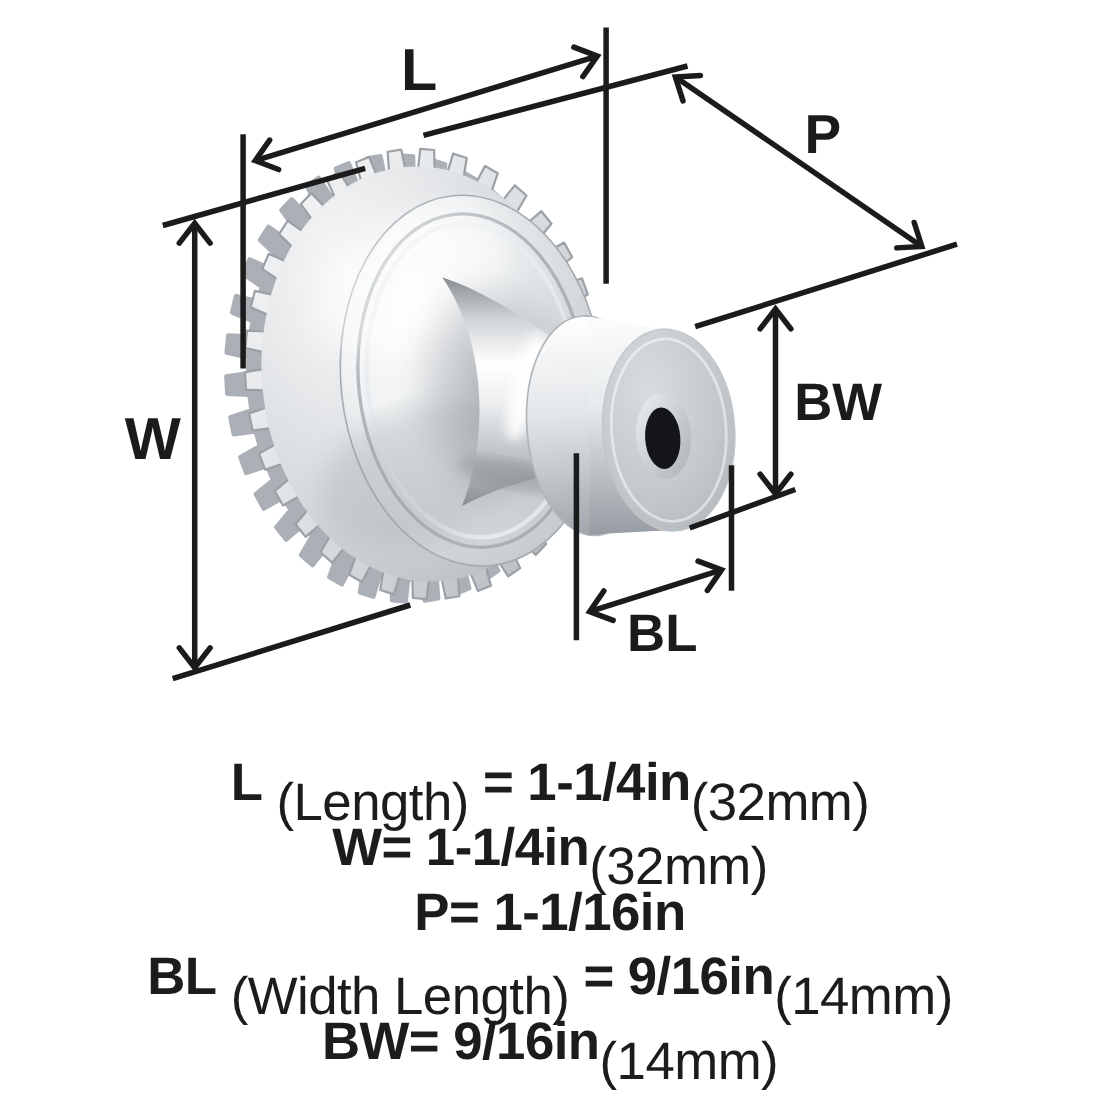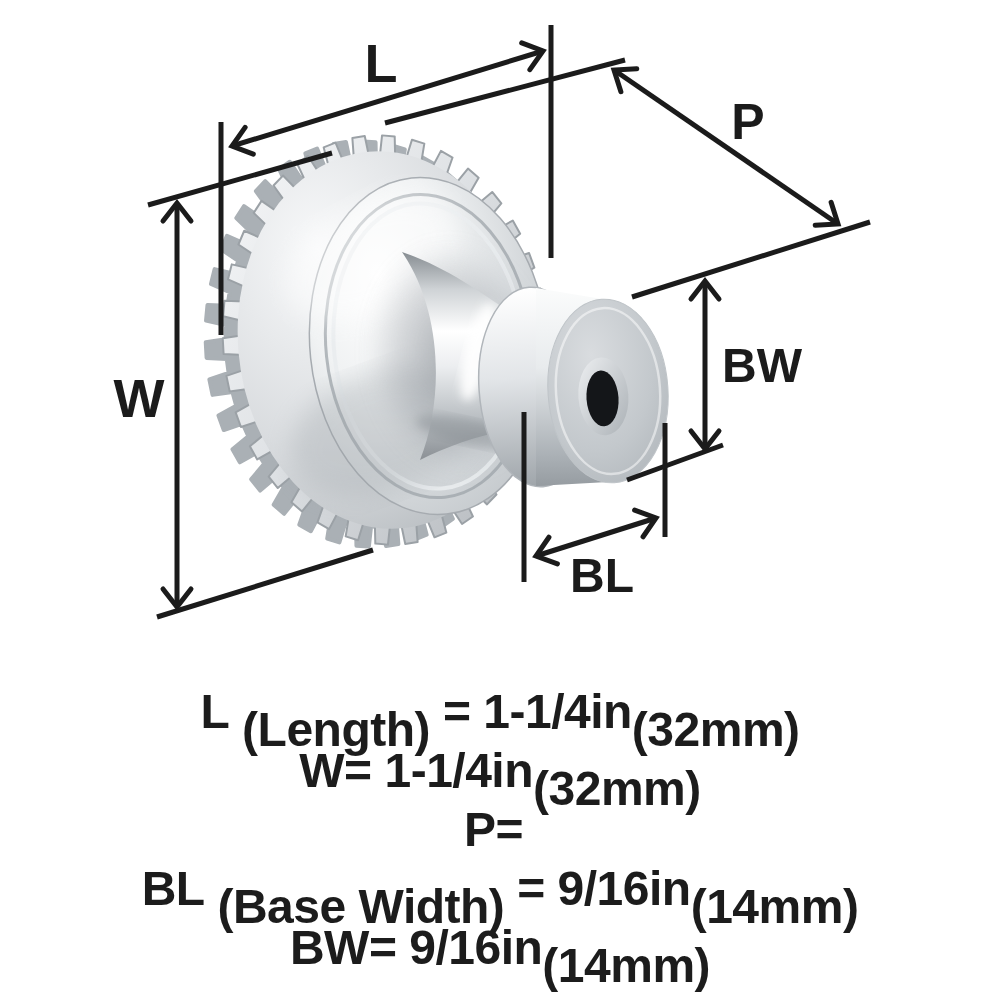--- a/index.html
+++ b/index.html
@@ -8,21 +8,21 @@
   #stage{position:absolute;left:0;top:0;width:1000px;height:1000px;}
   svg text{font-family:"Liberation Sans",sans-serif;font-weight:bold;fill:#1b1b1b;}
   .dim-label-xl{font-size:54px;}
   .dim-label-lg{font-size:50px;}
   .dim-label-md{font-size:48px;}
   #spec-block{position:absolute;left:0;top:682px;width:1000px;}
   .spec-row{height:59px;display:flex;align-items:center;justify-content:center;
             font-size:48px;letter-spacing:-.5px;}
   .spec-row span{white-space:pre;}
   .b{font-weight:bold;}
-  .r{font-weight:bold;margin-top:35px;}
+  .r{font-weight:normal;margin-top:35px;}
 </style>
 </head>
 <body>
 
 <svg id="stage" viewBox="0 0 1000 1000">
   <defs>
     <marker id="ah" markerUnits="userSpaceOnUse" markerWidth="46" markerHeight="38" refX="22" refY="19" orient="auto-start-reverse">
       <path d="M4,5 L22,19 L4,33" fill="none" stroke="#1b1b1b" stroke-width="5" stroke-linecap="round"></path>
     </marker>
 
@@ -163,24 +163,25 @@
   </div>
   <div class="spec-row">
     <span class="b">W</span>
       <span class="b">= </span>
       <span class="b">1-1/4in</span>
       <span class="r">(32mm)</span>
   </div>
   <div class="spec-row">
     <span class="b">P</span>
       <span class="b">= </span>
+      <span class="b">1-1/16in</span>
   </div>
   <div class="spec-row">
     <span class="b">BL</span>
-      <span class="r"> (Base Width) </span>
+      <span class="r"> (Width Length) </span>
       <span class="b">= </span>
       <span class="b">9/16in</span>
       <span class="r">(14mm)</span>
   </div>
   <div class="spec-row">
     <span class="b">BW</span>
       <span class="b">= </span>
       <span class="b">9/16in</span>
       <span class="r">(14mm)</span>
   </div>

